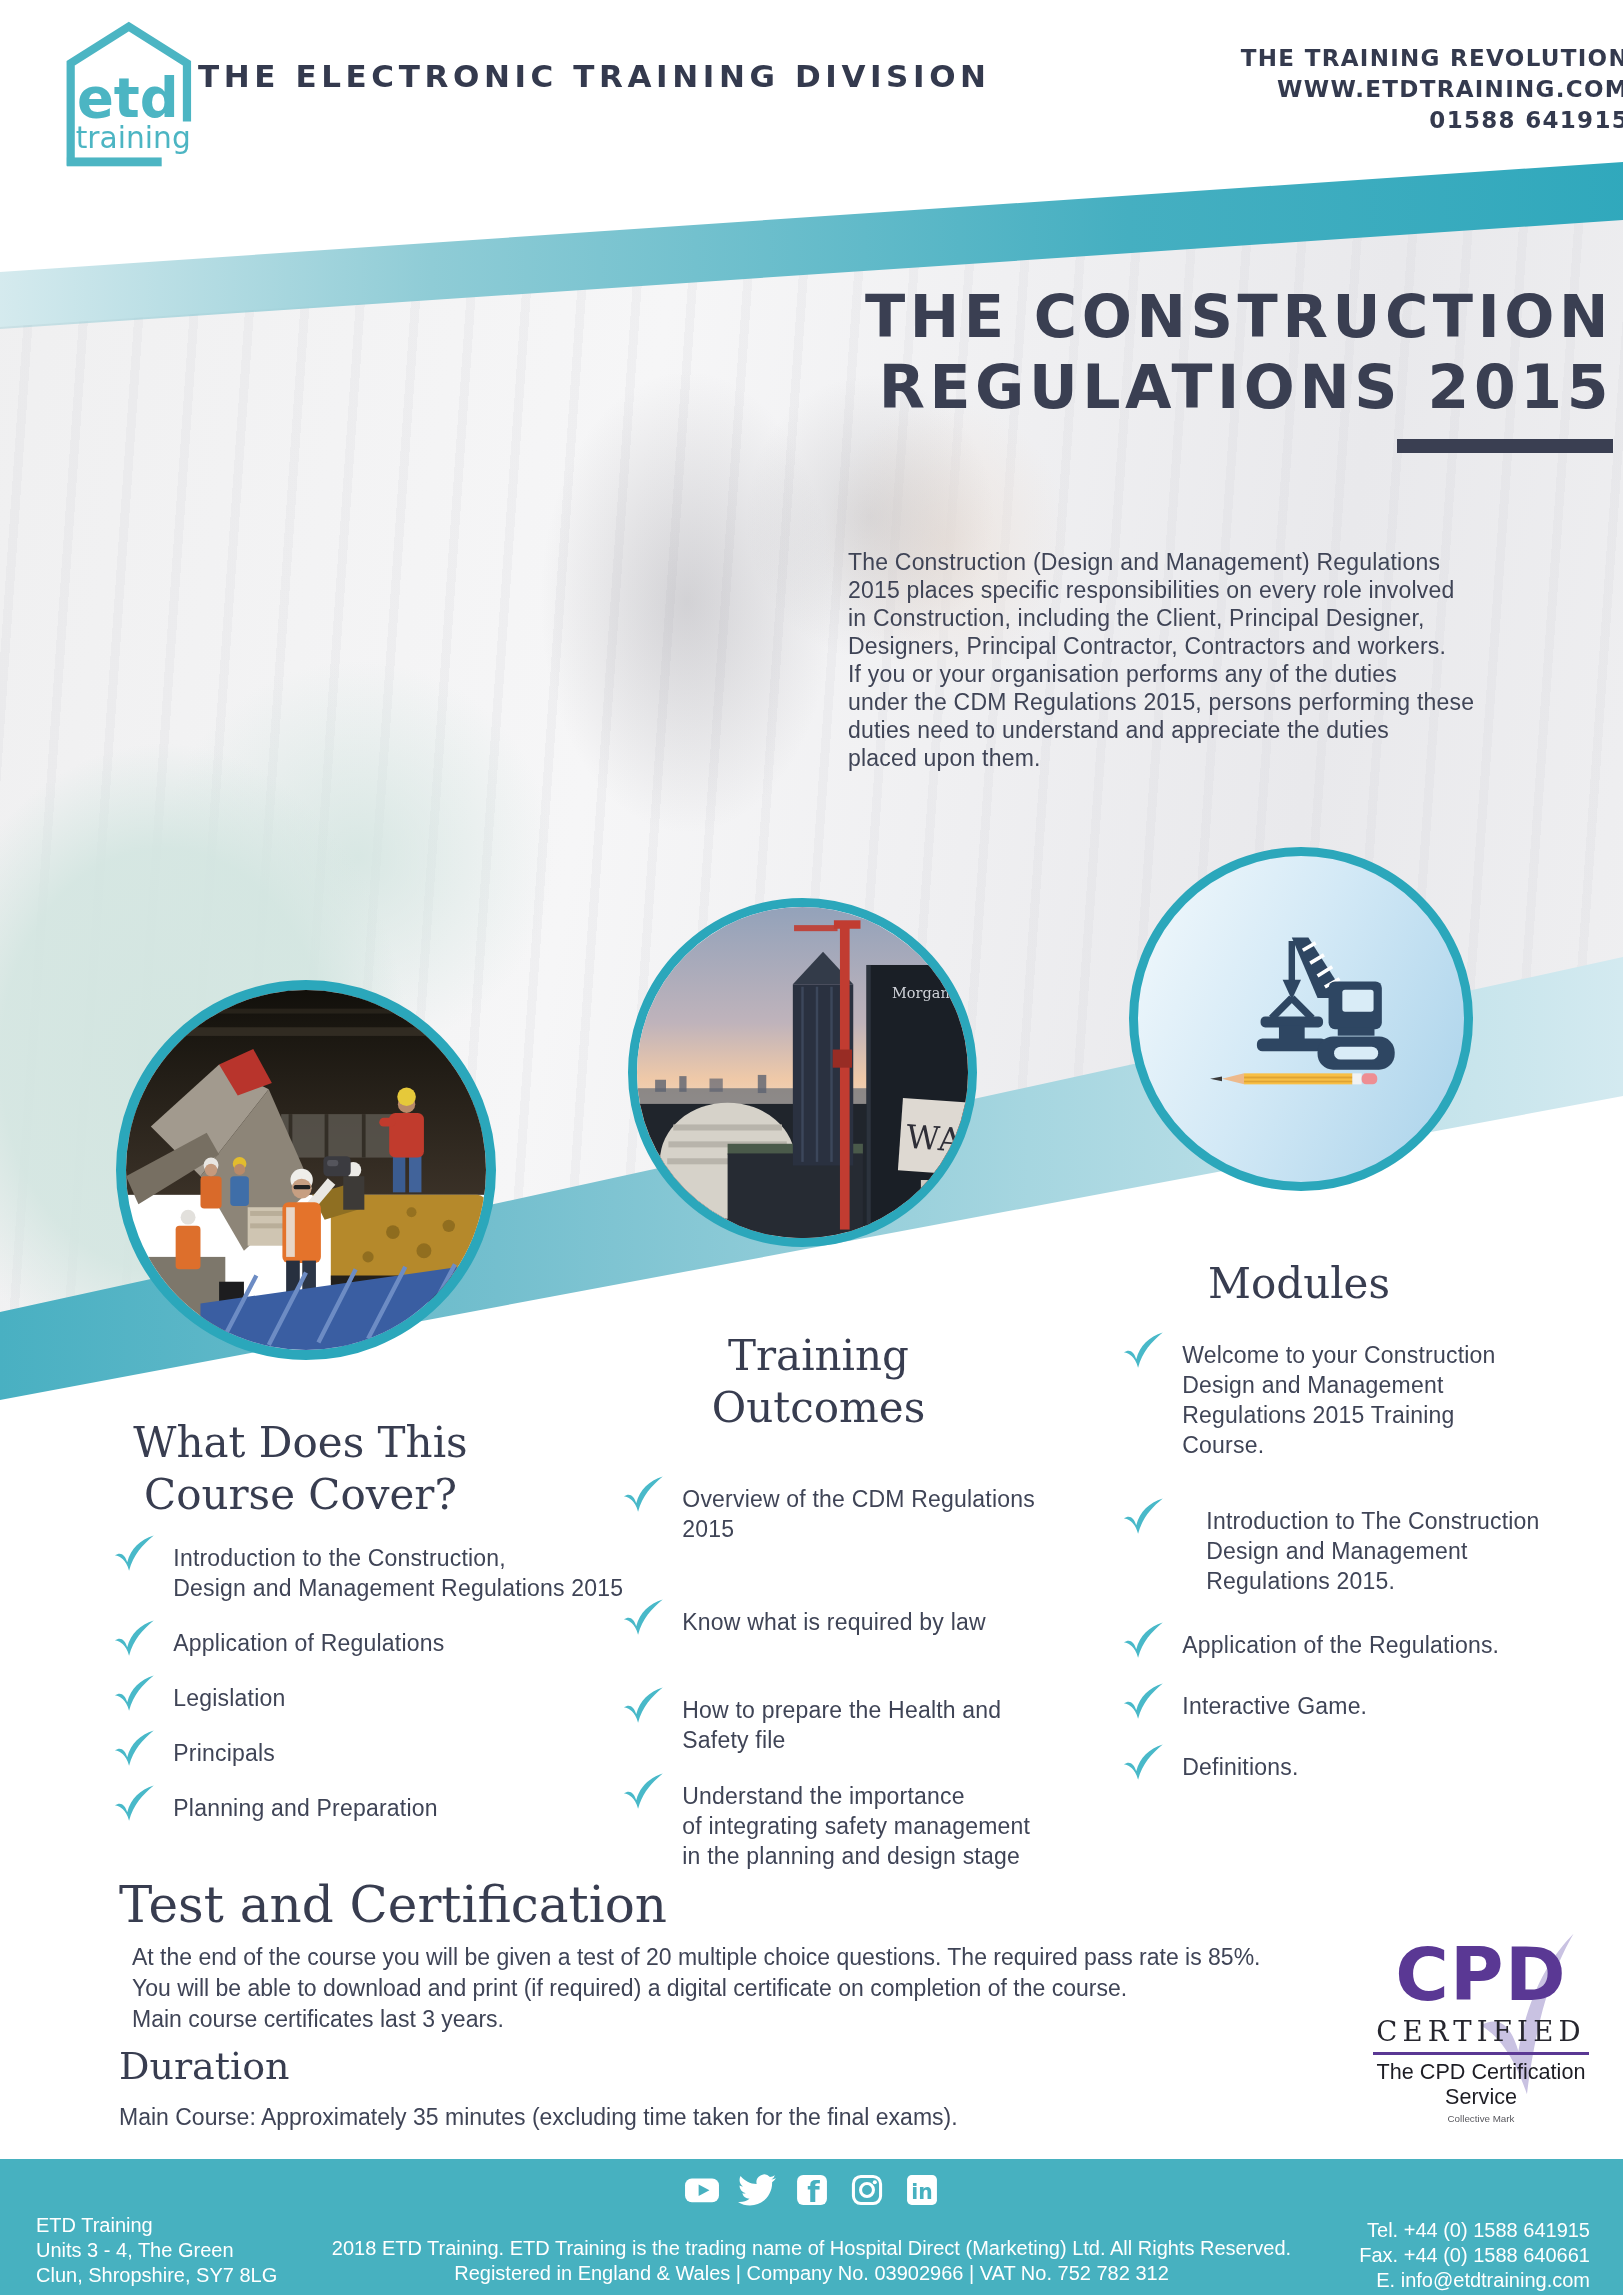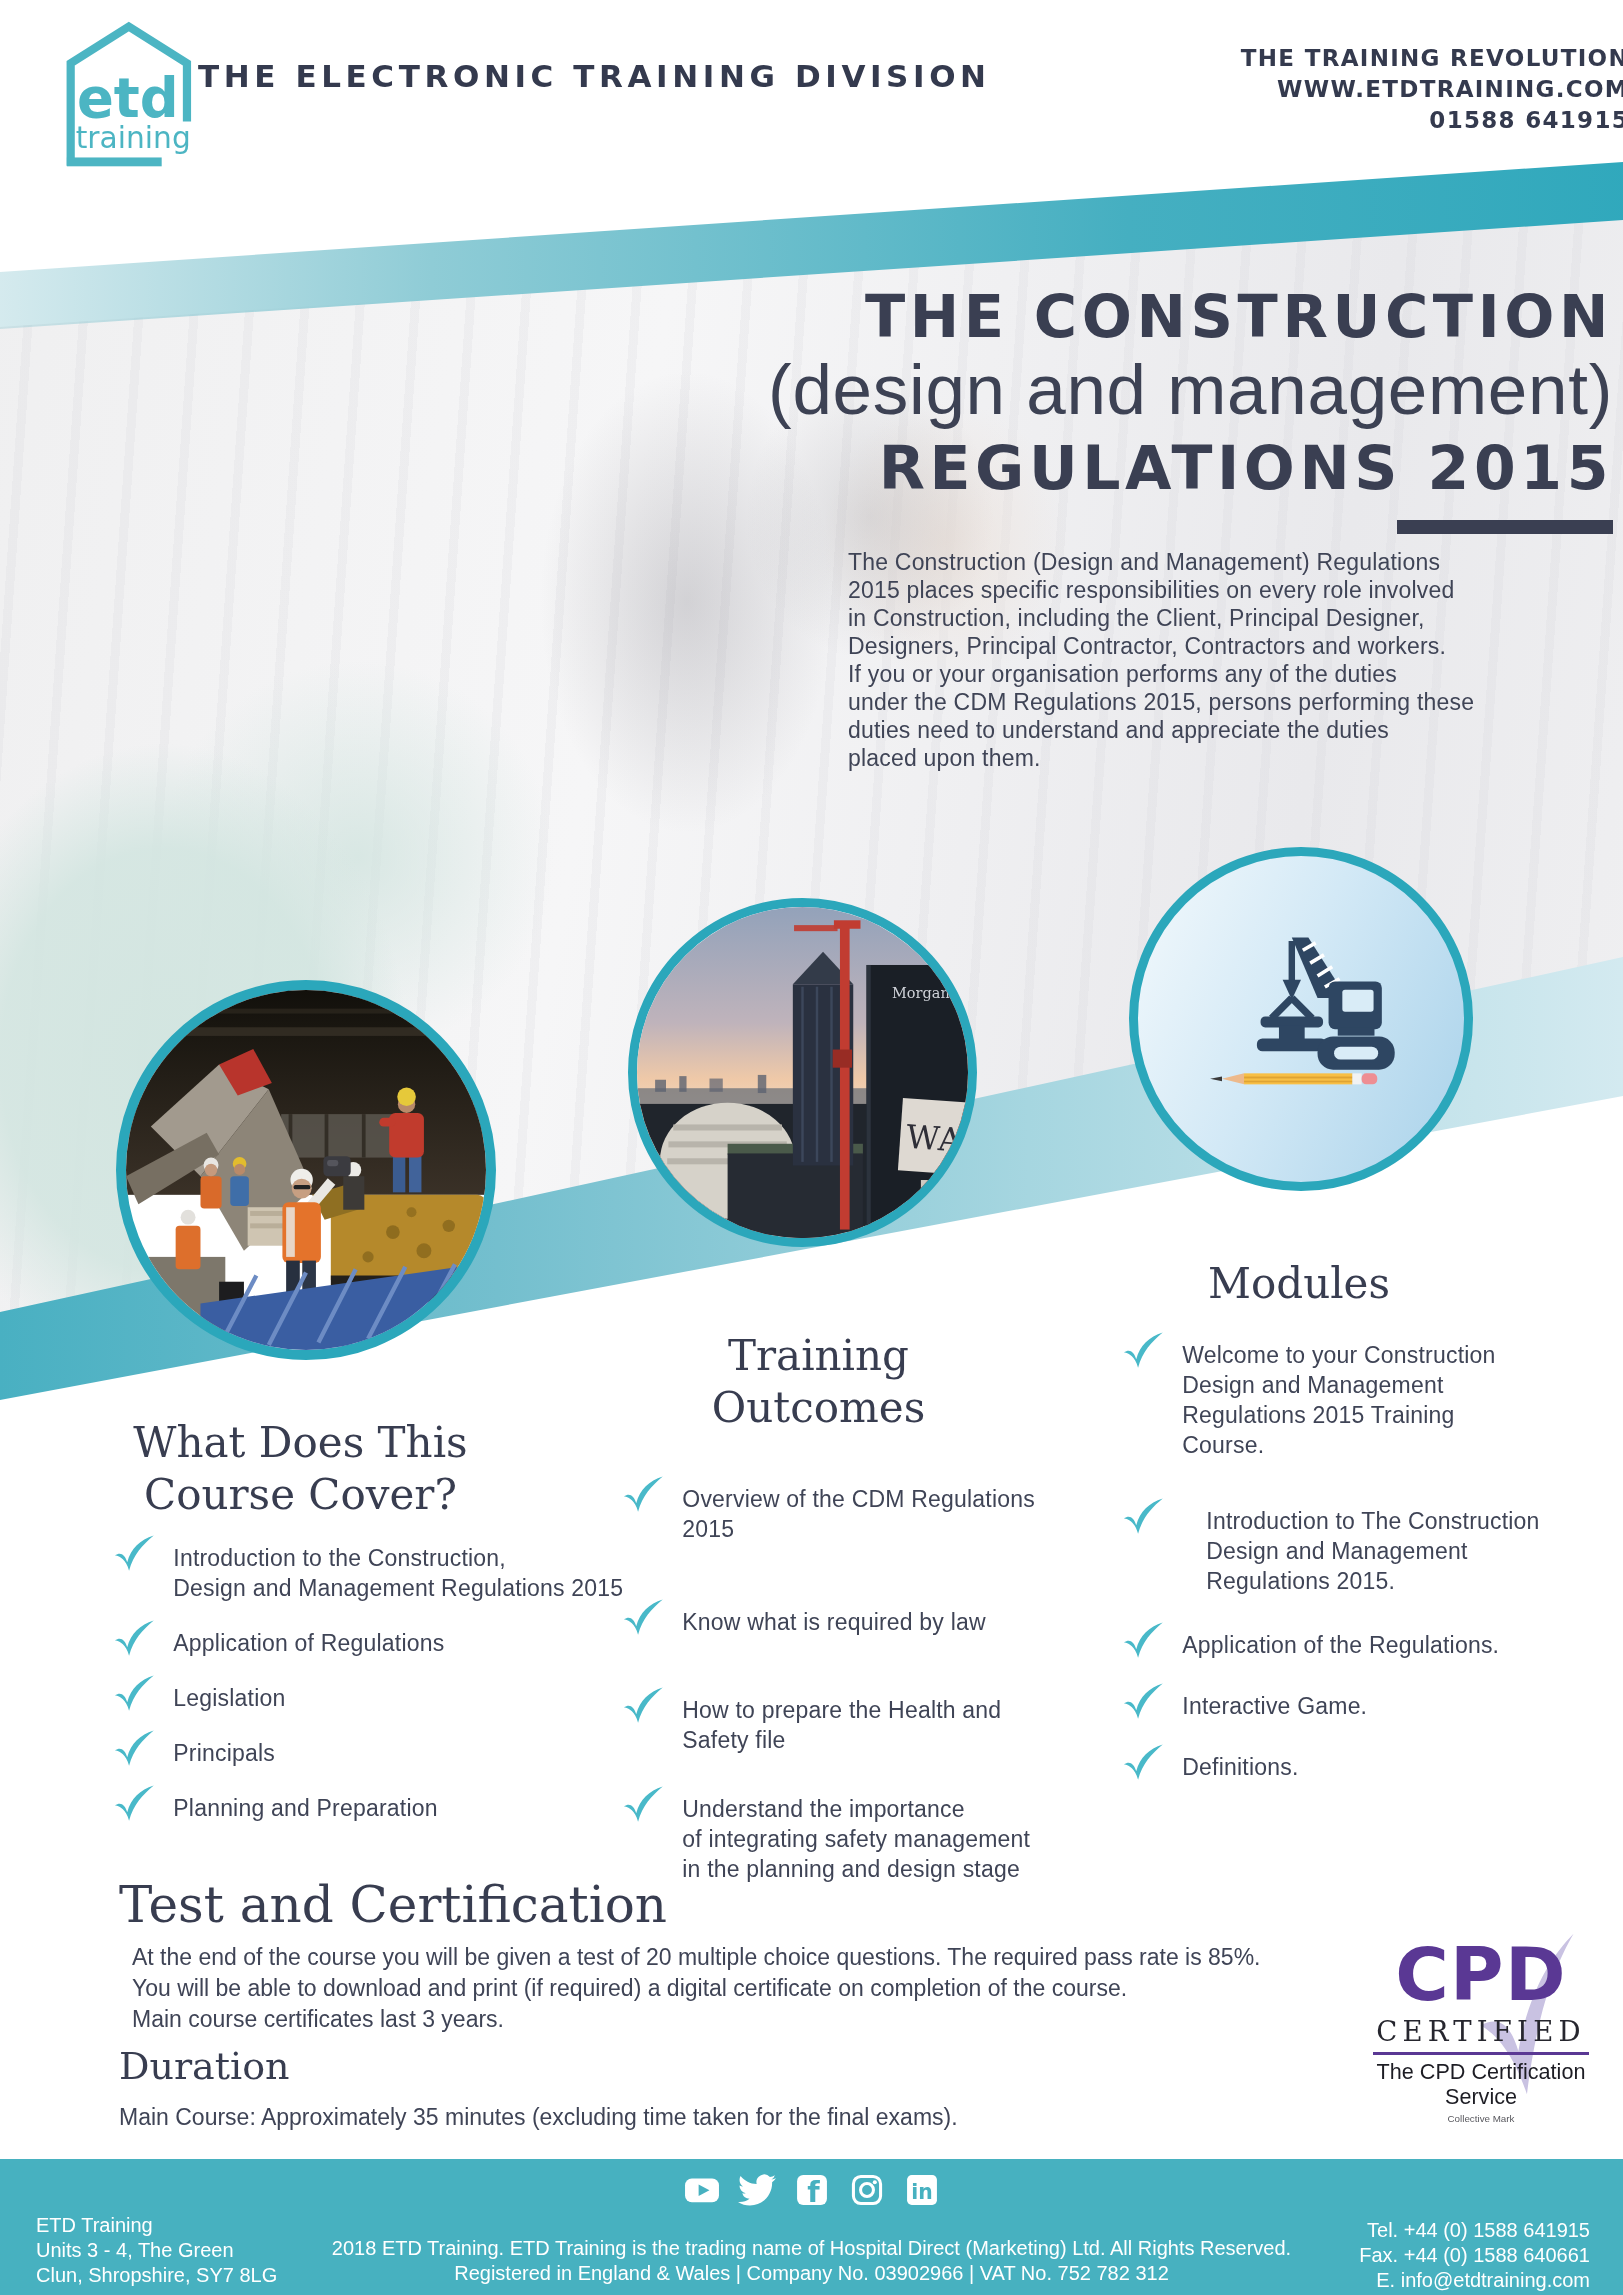--- a/index.html
+++ b/index.html
@@ -57,21 +57,21 @@
              text-align:center;z-index:5;}
   .t-cover{position:absolute;left:39px;top:1417px;width:523px;}
   .t-outcomes{position:absolute;left:609px;top:1330px;width:419px;}
   .t-modules{position:absolute;left:1116px;top:1258px;width:366px;}
   .list{position:absolute;z-index:5;}
   .l-cover{left:113px;top:1543px;width:537px;}
   .l-outcomes{left:622px;top:1484px;width:445px;}
   .l-modules{left:1122px;top:1340px;width:419px;}
   .li{display:flex;align-items:flex-start;}
   .l-cover .li{margin-bottom:25px;}
-  .l-outcomes .li1{margin-bottom:63px;}.l-outcomes .li2{margin-bottom:58px;}.l-outcomes .li3{margin-bottom:39px;}
+  .l-outcomes .li1{margin-bottom:63px;}.l-outcomes .li2{margin-bottom:58px;}.l-outcomes .li3{margin-bottom:26px;}
   .l-modules .li1{margin-bottom:46px;}.l-modules .li2{margin-bottom:34px;gap:24px;}
   .l-modules .li3{margin-bottom:31px;}.l-modules .li4{margin-bottom:31px;}
   .tick{flex:none;width:42px;height:37px;margin-top:-7.9px;}
   .item-text{margin-left:18.3px;font-size:23px;line-height:30px;color:#3f4456;letter-spacing:0.2px;}
   .l-cover .item-text{max-width:510px;}
   .l-outcomes .item-text{max-width:419px;}
   .l-modules .item-text{max-width:380px;}
 
   
   .h-test{position:absolute;left:119px;top:1879px;font-size:50px;}
@@ -116,21 +116,20 @@
   </svg>
   <div class="division-title">THE ELECTRONIC TRAINING DIVISION</div>
   <div class="header-right">
     <div>THE TRAINING REVOLUTION</div>
     <div>WWW.ETDTRAINING.COM</div>
     <div>01588 641915</div>
   </div>
 
   <div class="hero">
     <div class="hero-l1">THE CONSTRUCTION</div>
-    <div class="hero-l2">(design and management)</div>
     <div class="hero-l3">REGULATIONS 2015</div>
     <div class="hero-bar"></div>
   </div>
   <div class="hero-intro pre">The Construction (Design and Management) Regulations
 2015 places specific responsibilities on every role involved
 in Construction, including the Client, Principal Designer,
 Designers, Principal Contractor, Contractors and workers.
  If you or your organisation performs any of the duties
 under the CDM Regulations 2015, persons performing these
 duties need to understand and appreciate the duties

